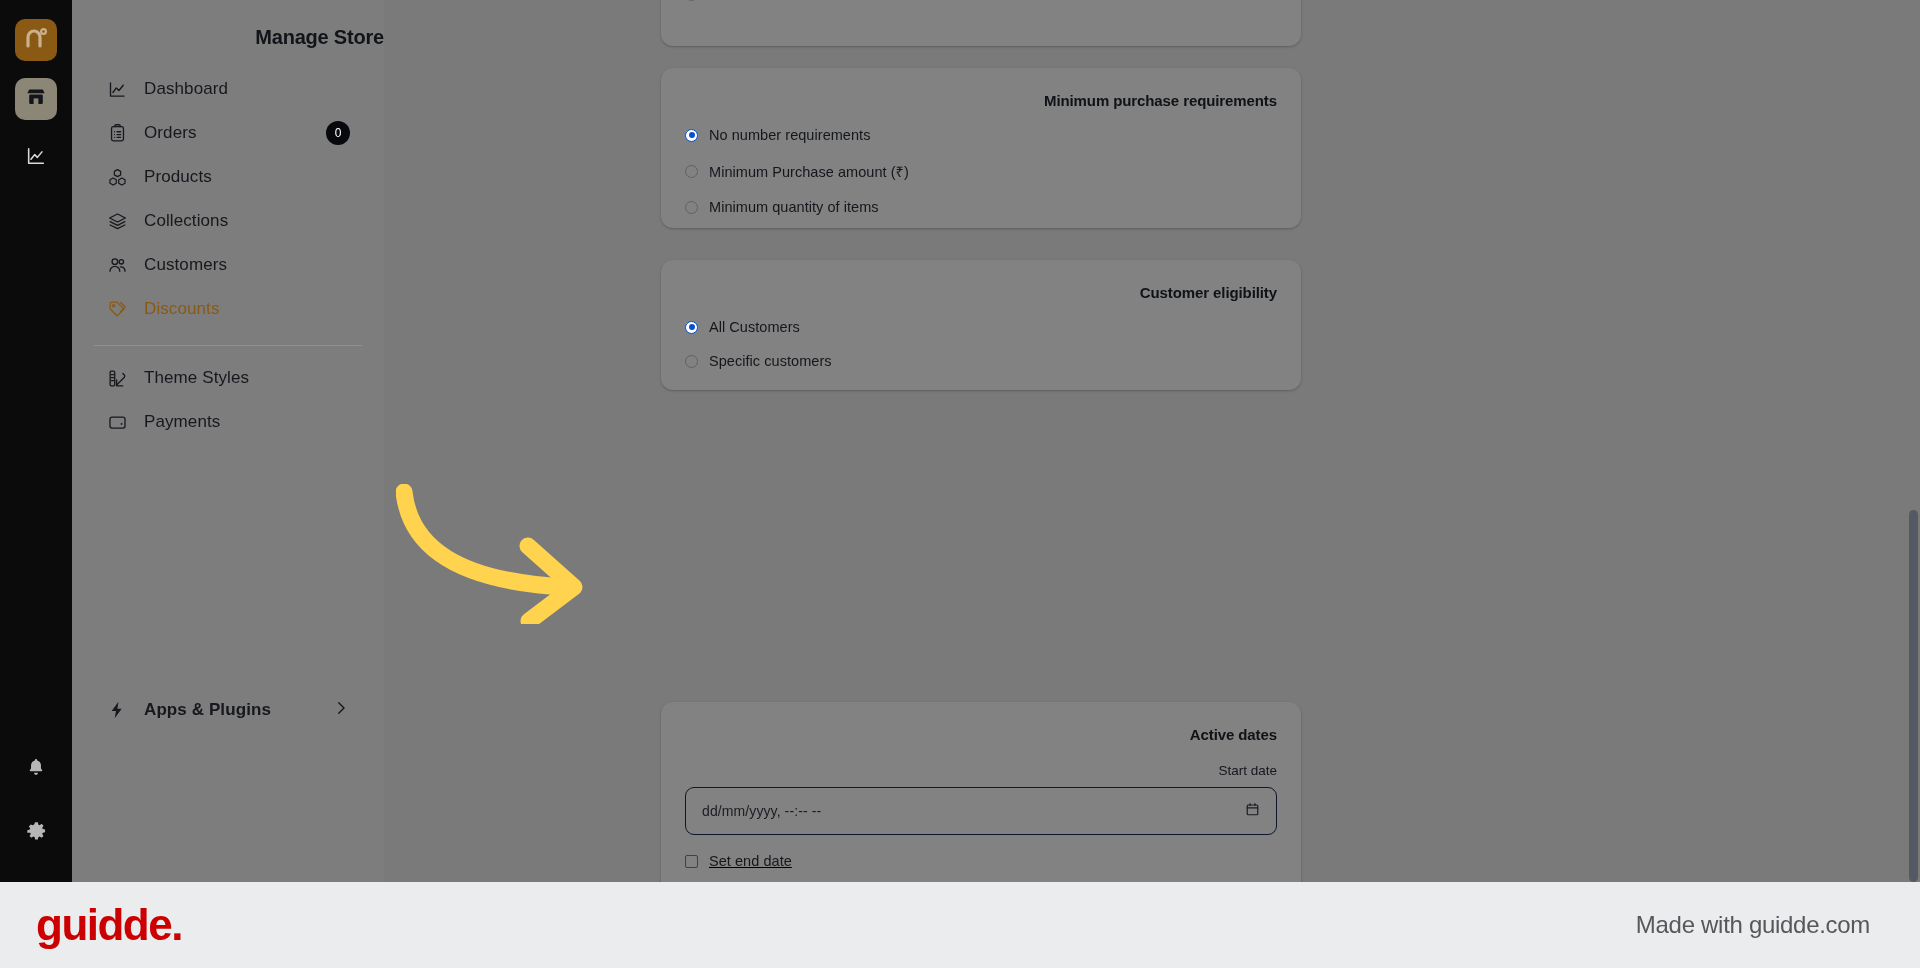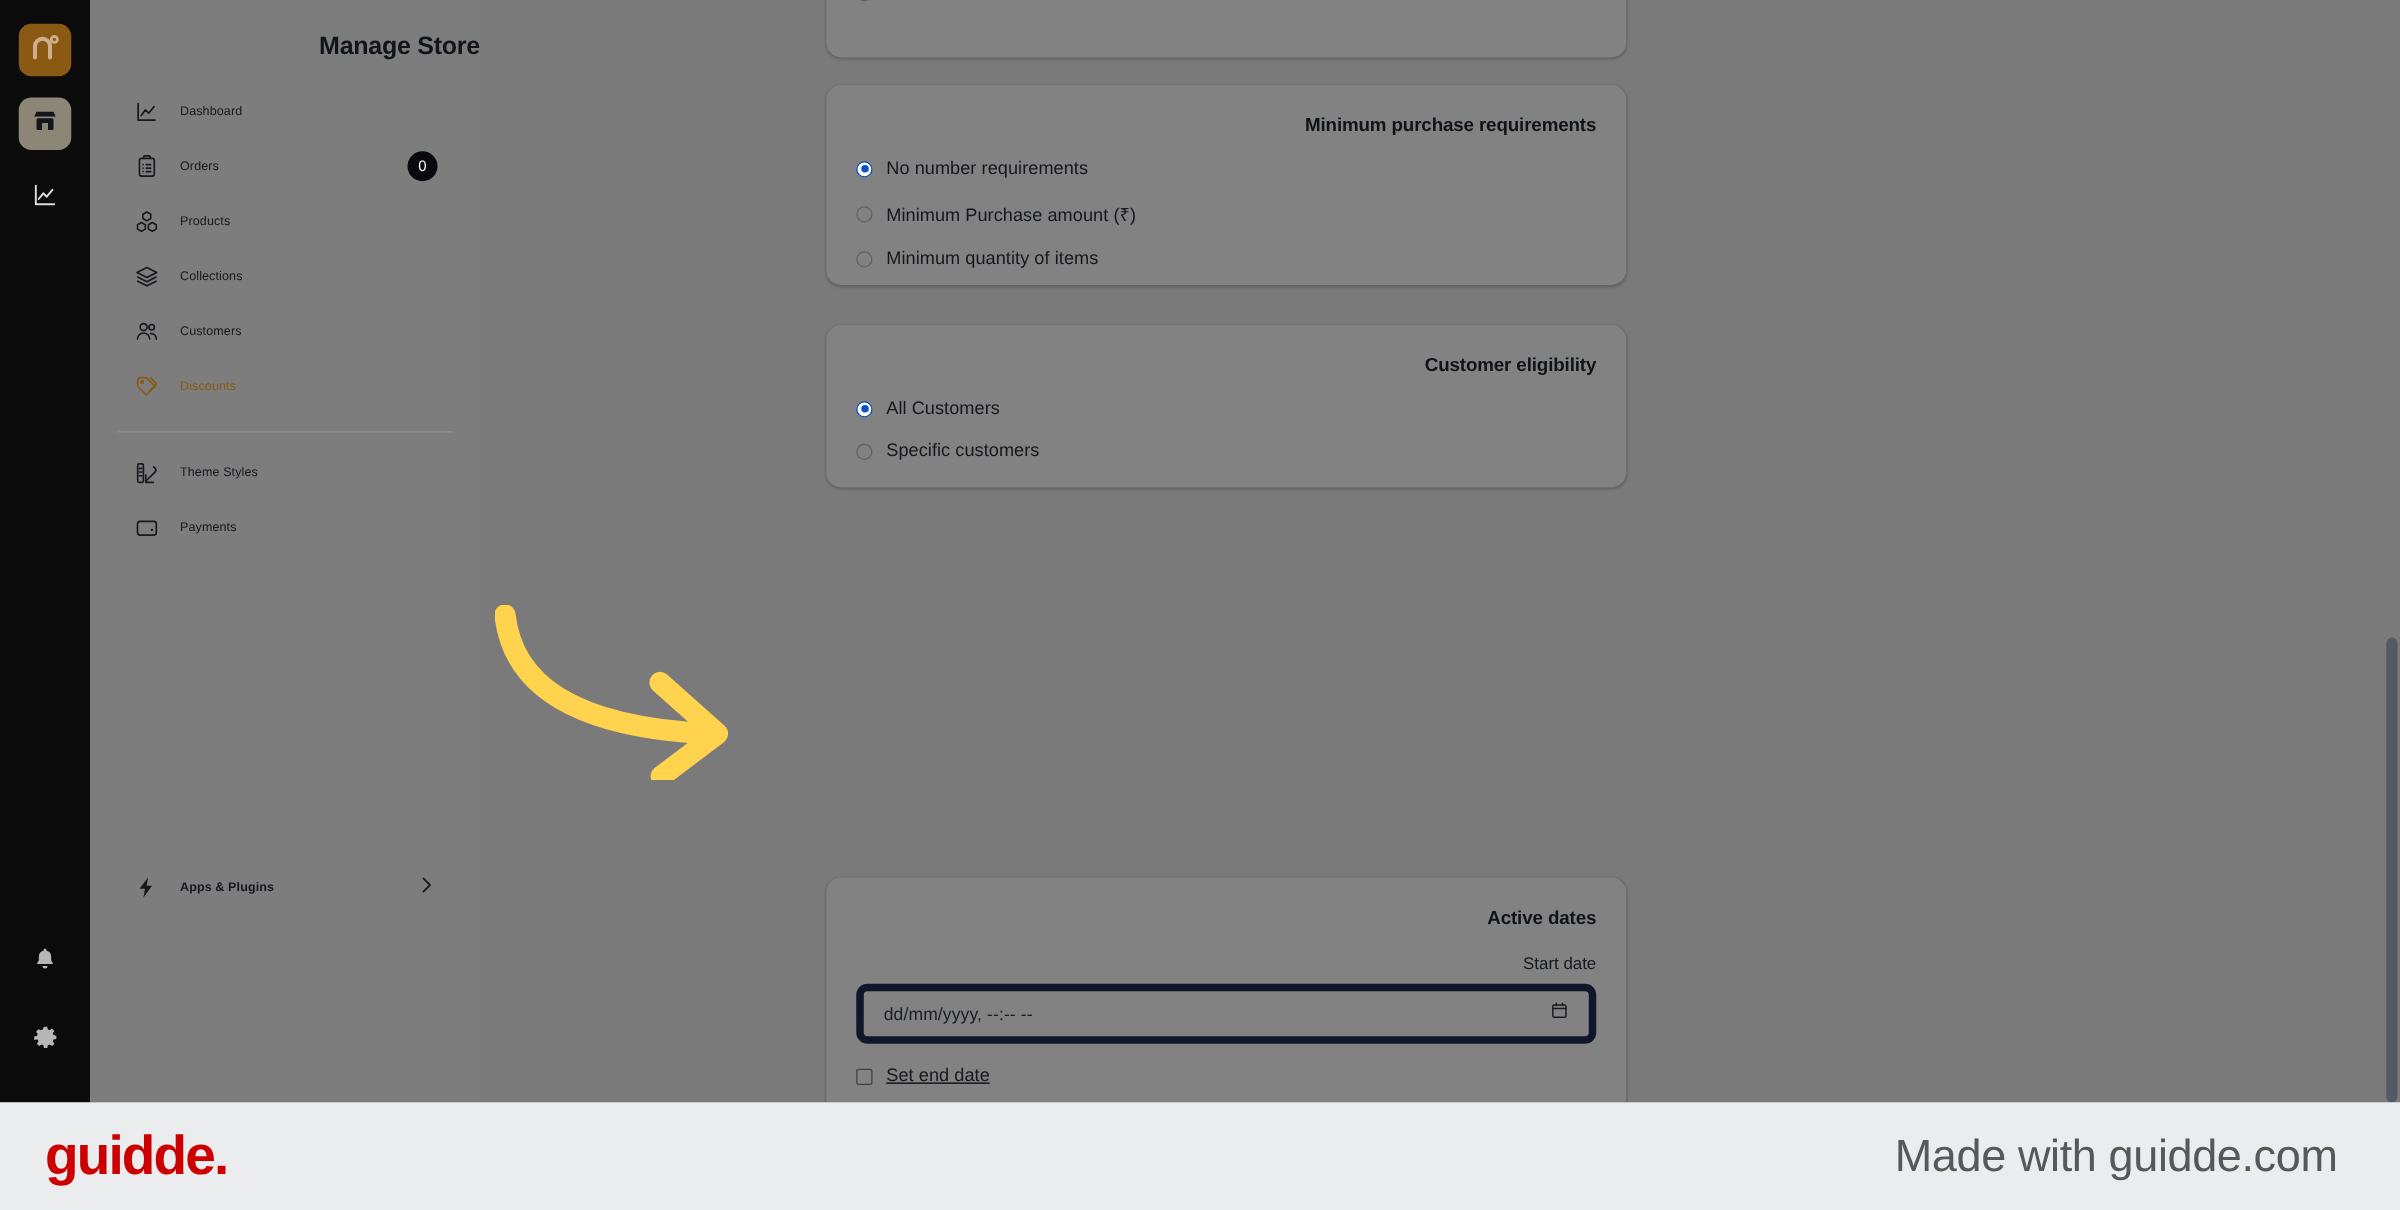--- a/index.html
+++ b/index.html
@@ -77,21 +77,21 @@
     position: relative;
     cursor: pointer;
   }
   .nav-icon {
     width: 22px; height: 22px;
     flex: 0 0 22px;
     display: flex; align-items: center; justify-content: center;
     margin-right: 16px;
   }
   .nav-label {
-    font-size: 10px;
+    font-size: 17px;
     color: #16181d;
     font-weight: 500;
     letter-spacing: 0.1px;
   }
   .nav-item.active .nav-label { color: #8a5a14; }
   .nav-item.active .nav-icon svg { stroke: #8a5a14; }
   .nav-badge {
     margin-left: auto;
     min-width: 24px; height: 24px;
     border-radius: 12px;
@@ -213,21 +213,21 @@
 
   
   .field-label {
     font-size: 13.5px;
     color: #14171c;
     margin-top: 20px;
   }
   #start-date-input {
     margin-top: 9px;
     width: 592px; height: 48px;
-    border: 6px solid #0f172a;
+    border: 1px solid #0f172a;
     border-radius: 9px;
     background: transparent;
     display: flex;
     align-items: center;
     padding: 0 16px;
     cursor: text;
   }
   #start-date-value {
     font-size: 14px;
     color: #1a1d22;
@@ -273,21 +273,21 @@
     margin-left: 36px;
     font-size: 44px;
     font-weight: bold;
     color: #cc0000;
     letter-spacing: -1.5px;
     line-height: 1;
   }
   #made-with {
     margin-left: auto;
     margin-right: 50px;
-    font-size: 36px;
+    font-size: 24px;
     color: #56585c;
     letter-spacing: -0.3px;
   }
 </style>
 </head>
 <body>
 
 <div id="app">
 
   <div id="screen">

